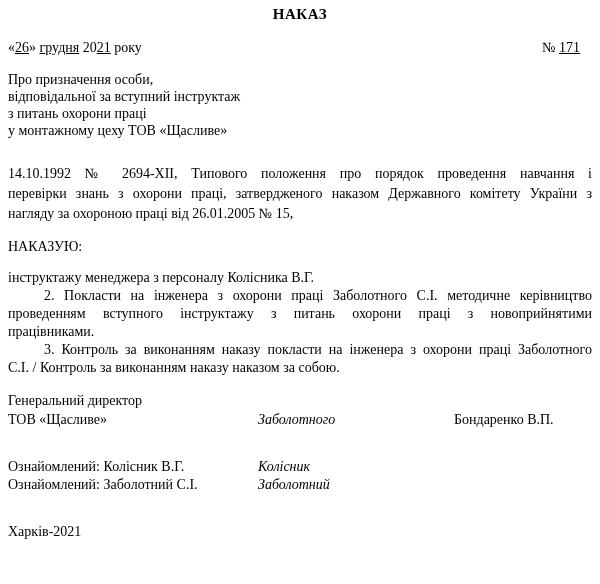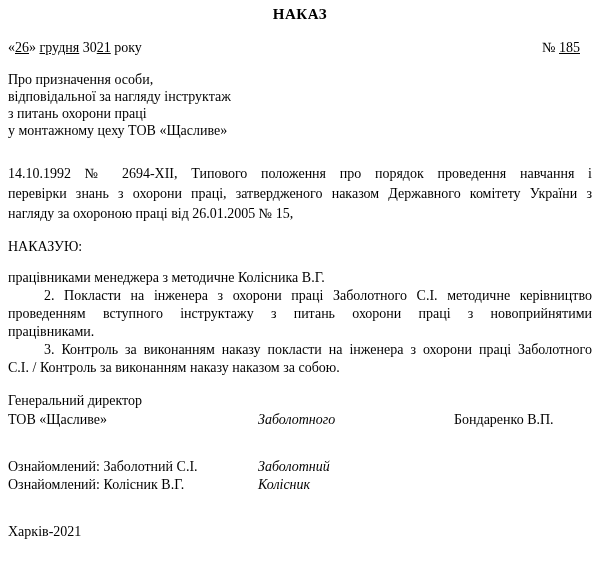--- a/index.html
+++ b/index.html
@@ -48,47 +48,47 @@
 </head>
 <body>
 
 <div class="page">
 
   <div class="doc-title">НАКАЗ</div>
 
   <div class="date-row">
     <div class="date-left"><span>«</span><span class="u">26</span><span>»</span>
       <span class="u">грудня</span>
-      <span>30</span><span class="u">21</span>
+      <span>20</span><span class="u">21</span>
       <span>року</span>
     </div>
     <div class="date-right">
       <span>№</span>
-      <span class="u">185</span>
+      <span class="u">171</span>
     </div>
   </div>
 
   <div class="subject">
     <div class="line">Про призначення особи,</div>
-    <div class="line">відповідальної за нагляду інструктаж</div>
+    <div class="line">відповідальної за вступний інструктаж</div>
     <div class="line">з питань охорони праці</div>
     <div class="line">у монтажному цеху ТОВ «Щасливе»</div>
   </div>
 
   <div class="preamble">
     <div class="line stretch">14.10.1992 № 2694-ХІІ, Типового положення про порядок проведення навчання і</div>
     <div class="line stretch">перевірки знань з охорони праці, затвердженого наказом Державного комітету України з</div>
     <div class="line">нагляду за охороною праці від 26.01.2005 № 15,</div>
   </div>
 
   <div class="order-word">НАКАЗУЮ:</div>
 
   <div class="items">
     <div class="item">
-      <div class="line">працівниками менеджера з методичне Колісника В.Г.</div>
+      <div class="line">інструктажу менеджера з персоналу Колісника В.Г.</div>
     </div>
     <div class="item">
       <div class="line indent stretch">2. Покласти на інженера з охорони праці Заболотного С.І. методичне керівництво</div>
       <div class="line stretch">проведенням вступного інструктажу з питань охорони праці з новоприйнятими</div>
       <div class="line">працівниками.</div>
     </div>
     <div class="item">
       <div class="line indent stretch">3. Контроль за виконанням наказу покласти на інженера з охорони праці Заболотного</div>
       <div class="line">С.І. / Контроль за виконанням наказу наказом за собою.</div>
     </div>
@@ -98,24 +98,24 @@
     <div class="line">Генеральний директор</div>
     <div class="sig-row">
       <span class="sig-col1">ТОВ «Щасливе»</span>
       <span class="sig-col2 handwritten">Заболотного</span>
       <span class="sig-col3">Бондаренко В.П.</span>
     </div>
   </div>
 
   <div class="ack-block">
     <div class="ack-row">
+      <span class="sig-col1">Ознайомлений: Колісник В.Г.</span>
+      <span class="handwritten">Колісник</span>
+    </div>
+    <div class="ack-row">
       <span class="sig-col1">Ознайомлений: Заболотний С.І.</span>
       <span class="handwritten">Заболотний</span>
-    </div>
-    <div class="ack-row">
-      <span class="sig-col1">Ознайомлений: Колісник В.Г.</span>
-      <span class="handwritten">Колісник</span>
     </div>
   </div>
 
   <div class="footer">Харків-2021</div>
 
 </div>
 
 </body></html>

